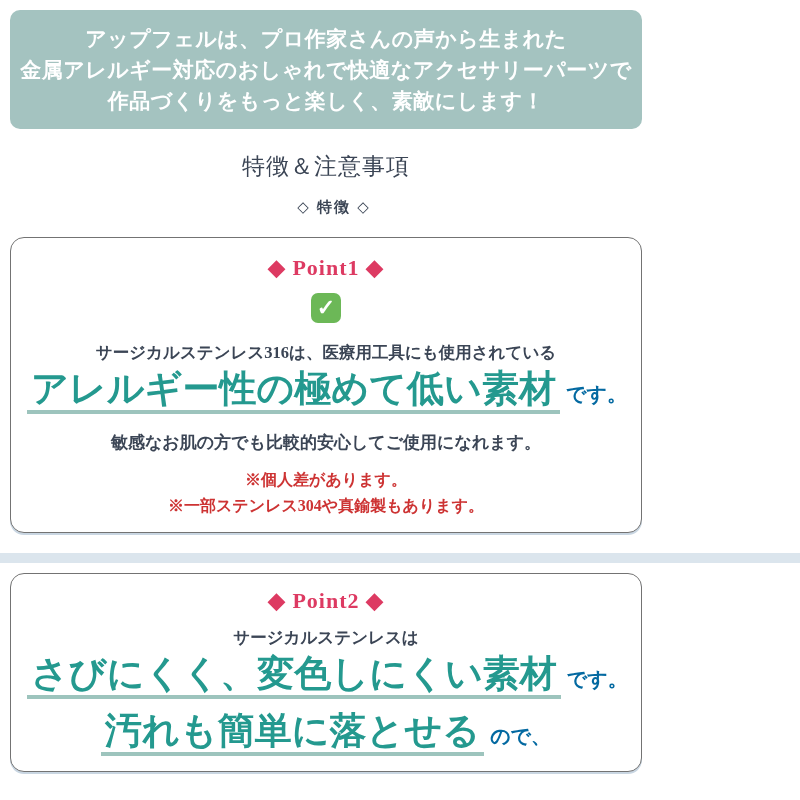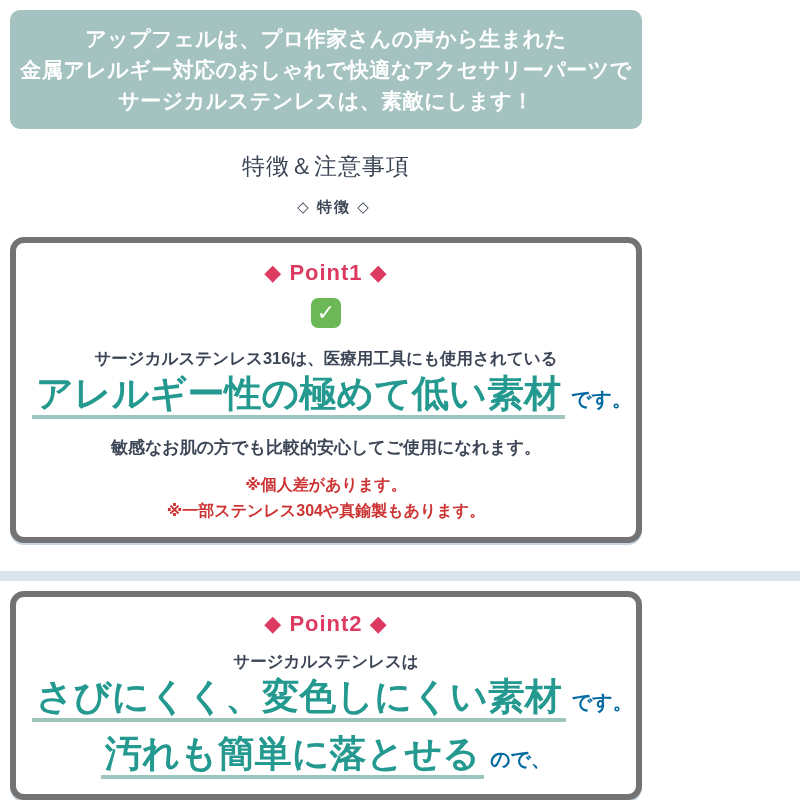--- a/index.html
+++ b/index.html
@@ -42,26 +42,27 @@
     text-align: center;
     font-size: 15px;
     font-weight: 700;
     color: #3b4555;
     letter-spacing: 2px;
     padding-left: 16px;
   }
 
   
   .card {
-    margin: 8px 10px;
+    margin: 0 10px;
     background: #ffffff;
-    border: 6px solid #737373;
+    border: 1px solid #737373;
     border-radius: 14px;
     box-shadow: 0 2px 0 #c9d6e2;
     text-align: center;
+    font-family: Liberation Serif, serif;
   }
   .card-1 { margin-top: 20px; padding: 17px 16px 15px; }
   .card-2 { margin-top: 0; padding: 14px 16px 12px; }
 
   .point-badge {
     color: #dd3a62;
     font-size: 22px;
     font-weight: 700;
     letter-spacing: 1px;
     line-height: 26px;
@@ -137,21 +138,21 @@
   .divider-mid { margin-top: 20px; margin-bottom: 10px; }
 </style>
 </head>
 <body>
 
 <div class="page">
 
   <div class="banner">
     <div class="banner-line">アップフェルは、プロ作家さんの声から生まれた</div>
     <div class="banner-line">金属アレルギー対応のおしゃれで快適なアクセサリーパーツで</div>
-    <div class="banner-line">サージカルステンレスは、素敵にします！</div>
+    <div class="banner-line">作品づくりをもっと楽しく、素敵にします！</div>
   </div>
 
   <div class="section-title">特徴＆注意事項</div>
   <div class="section-subtitle">◇ 特徴 ◇</div>
 
   <div class="card card-1">
     <div class="point-badge">◆ Point1 ◆</div>
     <div class="card-heading">
       <span class="check-box">✓</span>
     </div>

